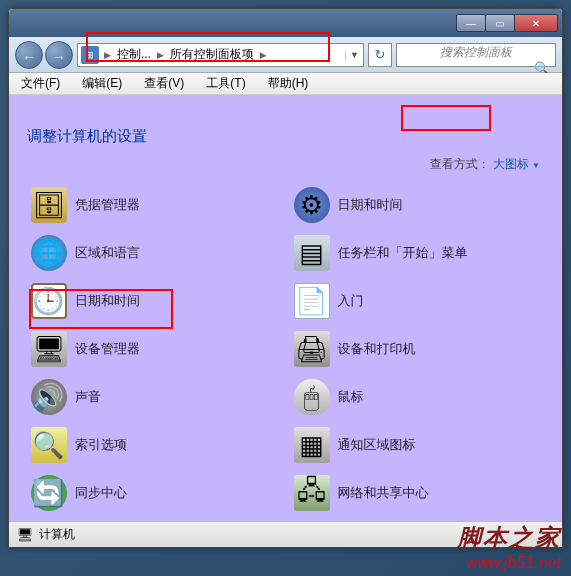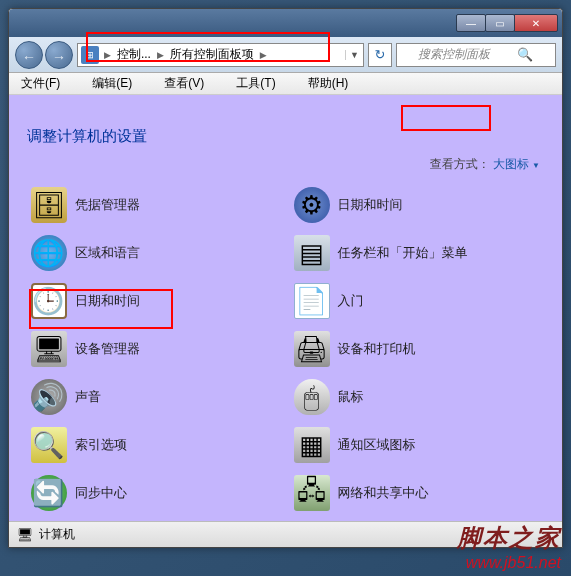--- a/index.html
+++ b/index.html
@@ -12,23 +12,23 @@
 .tbtn.close { background: linear-gradient(#e07878, #c04040); width: 44px; border-radius: 0 2px 2px 0; }
 .navrow { height: 36px; background: linear-gradient(#dde8f5, #c8d8e8); display: flex; align-items: center; padding: 4px 6px; gap: 4px; border-bottom: 1px solid #aaa; }
 .navbtns { display: flex; gap: 2px; }
 .navcircle { width: 28px; height: 28px; border-radius: 50%; background: radial-gradient(circle at 30% 30%, #8aaad0, #4a6a90); border: 1px solid #3a5a80; display: flex; align-items: center; justify-content: center; color: #e0e8f0; font-size: 14px; }
 .addrbox { flex: 1; height: 24px; background: #fff; border: 1px solid #888; display: flex; align-items: center; font-size: 12px; }
 .aicon { width: 18px; height: 18px; margin: 0 3px; background: #4a80c0; border-radius: 2px; display: flex; align-items: center; justify-content: center; font-size: 9px; color: #fff; }
 .crumb { padding: 0 4px; }
 .sep { color: #666; padding: 0 2px; font-size: 9px; }
 .addrdrop { width: 18px; text-align: center; color: #555; border-left: 1px solid #ccc; font-size: 9px; }
 .refresh { width: 24px; height: 24px; background: #fff; border: 1px solid #888; display: flex; align-items: center; justify-content: center; color: #2a6aaa; font-size: 13px; }
-.searchbox { width: 160px; height: 24px; background: #fff; border: 1px solid #888; display: flex; align-items: center; padding: 0 21px; font-size: 12px; color: #888; font-style: italic; }
+.searchbox { width: 160px; height: 24px; background: #fff; border: 1px solid #888; display: flex; align-items: center; padding: 0 4px; font-size: 12px; color: #888; font-style: italic; flex-direction: column; }
 .searchbox .sico { margin-left: auto; color: #5a8ac0; font-size: 13px; font-style: normal; }
-.menubar { height: 22px; background: linear-gradient(#f8f8f8, #e8e8e8); border-bottom: 1px solid #ccc; display: flex; align-items: center; padding: 0 6px; font-size: 12px; gap: 20px; }
+.menubar { height: 22px; background: linear-gradient(#f8f8f8, #e8e8e8); border-bottom: 1px solid #ccc; display: flex; align-items: center; padding: 0 6px; font-size: 12px; gap: 10px; }
 .mitem { padding: 2px 6px; }
 .content { flex: 1; background: #c4b5fd; padding: 28px 18px; overflow: hidden; }
 .pagetitle { color: #003399; font-size: 15px; margin: 4px 0 10px; }
 .viewrow { text-align: right; font-size: 12px; color: #444; margin-bottom: 8px; padding-right: 4px; }
 .viewlink { color: #1a5aa8; cursor: pointer; }
 .viewlink .dd { font-size: 8px; margin-left: 3px; }
 .grid { display: grid; grid-template-columns: 1fr 1fr; column-gap: 8px; }
 .item { display: flex; align-items: center; height: 48px; padding: 2px 4px; cursor: pointer; }
 .iconwrap { width: 36px; height: 36px; margin-right: 8px; display: flex; align-items: center; justify-content: center; font-size: 26px; }
 .label { font-size: 13px; color: #222; }

